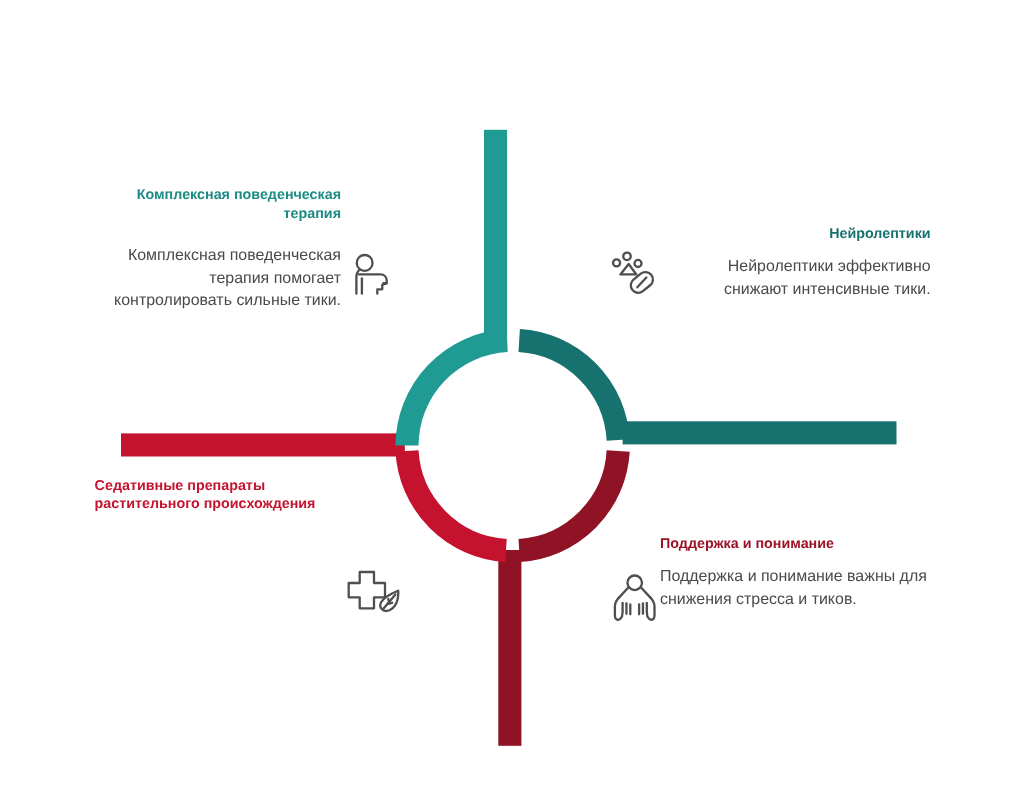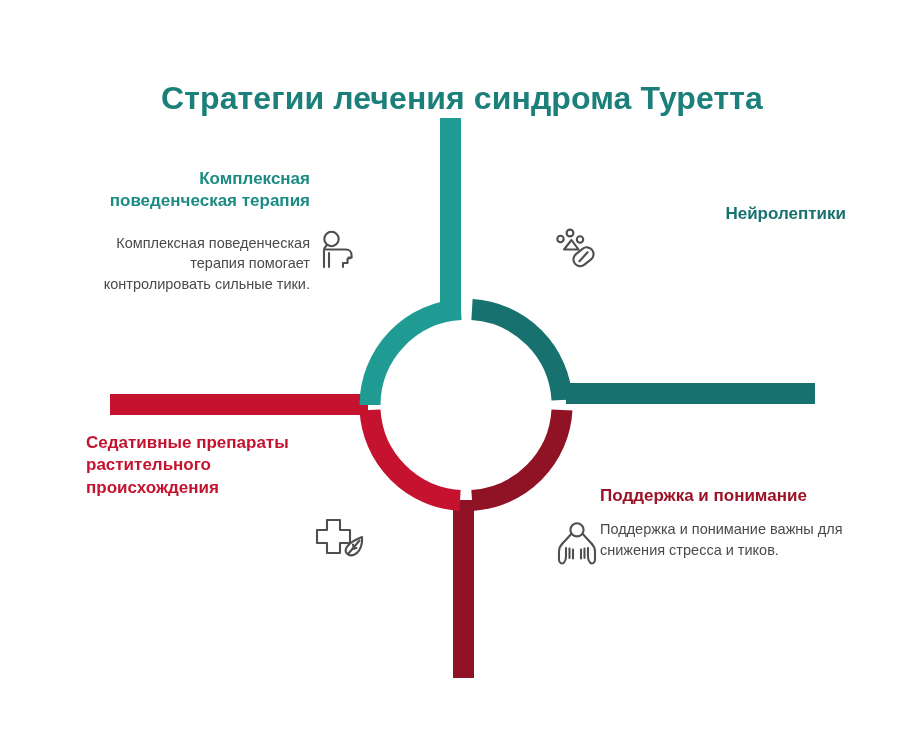--- a/index.html
+++ b/index.html
@@ -47,21 +47,21 @@
     height: 732px;
     pointer-events: none;
   }
   .diagram-svg .hit { pointer-events: auto; }
 
   
   .quad {
     position: absolute;
   }
   .quad-heading {
-    font-size: 17px;
+    font-size: 13px;
     font-weight: bold;
     line-height: 1.32;
     margin: 0;
   }
   .quad-body {
     font-size: 14.5px;
     line-height: 1.42;
     color: #4a4a4a;
     margin: 0;
   }
@@ -115,21 +115,20 @@
   .icon-therapy  { left: 313px; top: 226px; }
   .icon-pills    { left: 552px; top: 224px; }
   .icon-herbal   { left: 312px; top: 517px; }
   .icon-support  { left: 553px; top: 521px; }
 </style>
 </head>
 <body>
 
 <div id="infographic">
 
-  <h1 class="page-title">Стратегии лечения синдрома Туретта</h1>
 
   <svg class="diagram-svg" viewBox="0 0 924 732" aria-hidden="true">
 
     <rect class="hit" x="440" y="118" width="21" height="200" fill="#1f9b93"></rect>
 
     <rect class="hit" x="566" y="383" width="249" height="21" fill="#17716f"></rect>
 
     <rect class="hit" x="453" y="500" width="21" height="178" fill="#8f1325"></rect>
 
     <rect class="hit" x="110" y="394" width="258" height="21" fill="#c4122f"></rect>
@@ -191,20 +190,21 @@
     </svg>
   </div>
 
   <div class="quad quad-tl">
     <p class="quad-heading">Комплексная поведенческая терапия</p>
     <p class="quad-body">Комплексная поведенческая терапия помогает контролировать сильные тики.</p>
   </div>
 
   <div class="quad quad-tr">
     <p class="quad-heading">Нейролептики</p>
+    <p class="quad-body">Нейролептики эффективно снижают интенсивные тики.</p>
   </div>
 
   <div class="quad quad-bl">
     <p class="quad-heading">Седативные препараты растительного происхождения</p>
   </div>
 
   <div class="quad quad-br">
     <p class="quad-heading">Поддержка и понимание</p>
     <p class="quad-body">Поддержка и понимание важны для снижения стресса и тиков.</p>
   </div>

